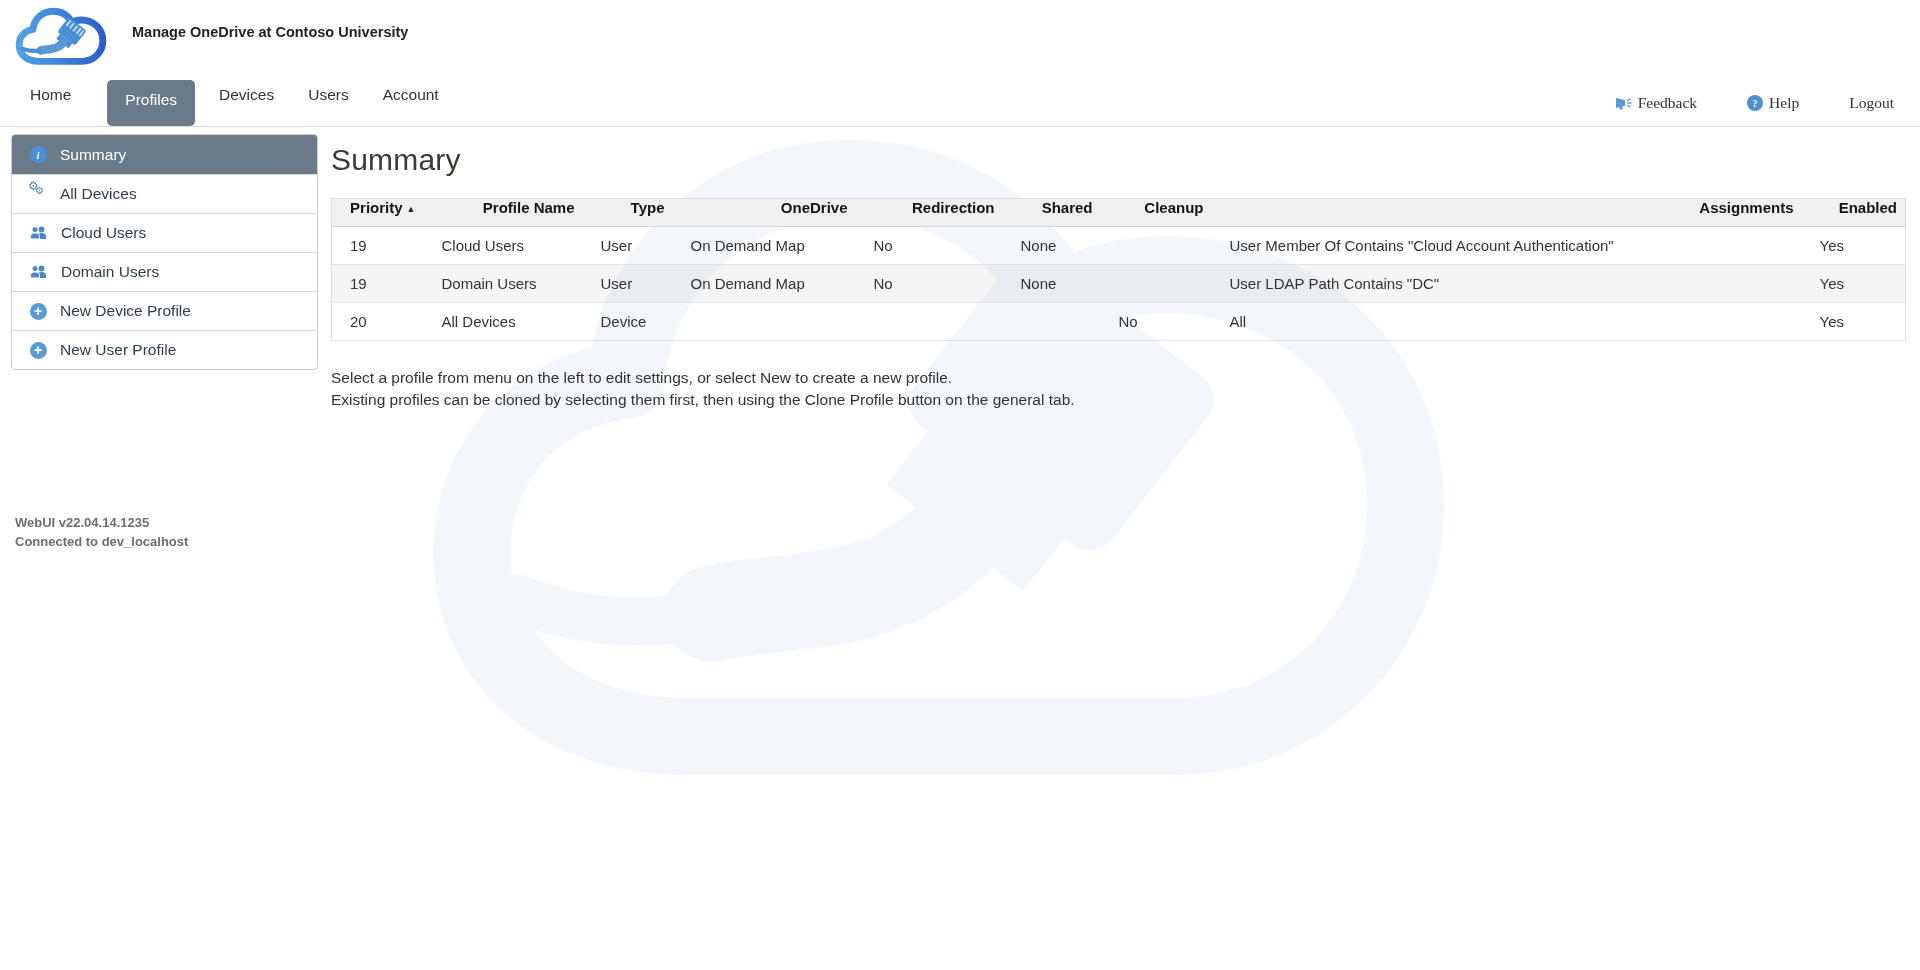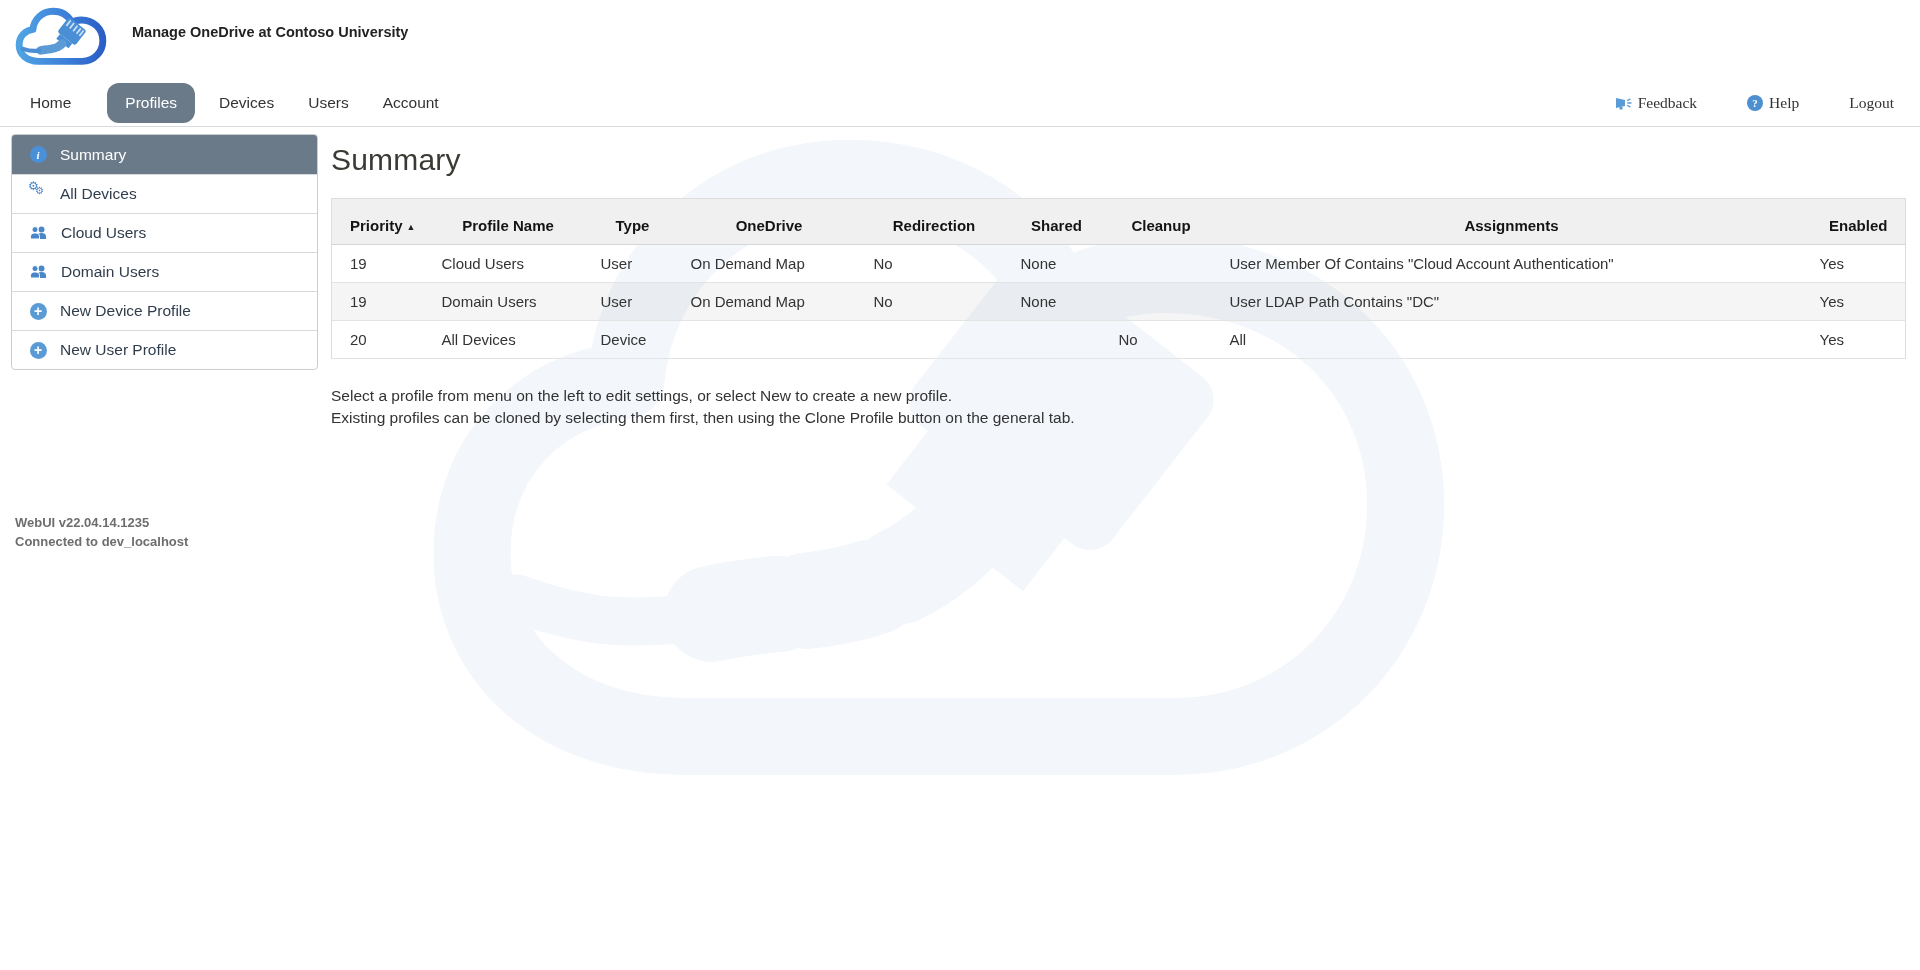--- a/index.html
+++ b/index.html
@@ -10,23 +10,23 @@
   }
   
   .watermark { position:absolute; left:395px; top:125px; width:1155px; height:780px; z-index:0; pointer-events:none; }
   
   .topbar { position:relative; display:flex; align-items:flex-start; padding:7px 0 0 12px; height:80px; z-index:2; }
   .brand-logo { width:104px; height:69px; flex:0 0 auto; }
   .brand-text { margin:10px 0 0 4px; }
   .brand-title { font-size:23px; font-weight:bold; color:#1b1b1b; letter-spacing:0.2px; }
   .brand-tagline { font-size:14.5px; font-weight:bold; color:#222; margin:7px 0 0 12px; }
   
-  .navbar { position:relative; display:flex; align-items:center; height:47px; padding:0 24px 0 28px; border-bottom:1px solid #d7dce0; z-index:2; background:transparent; }
+  .navbar { position:relative; display:flex; height:47px; padding:0 24px 0 28px; border-bottom:1px solid #d7dce0; z-index:2; background:transparent; }
   .nav-item { font-size:15.5px; color:#333; margin-right:30px; cursor:pointer; padding:6px 2px; }
-  .nav-item.pill { background:#6b7a88; color:#ffffff; border-radius:12px; padding:11px 18px; margin:0 22px 0 4px; }
+  .nav-item.pill { background:#6b7a88; color:#ffffff; border-radius:5px; padding:11px 18px; margin:0 22px 0 4px; }
   .nav-right { margin-left:auto; display:flex; align-items:center; }
   .nav-right .nav-item { margin-right:0; margin-left:46px; display:flex; align-items:center; gap:6px;font-family:Liberation Serif, serif; }
   .icon-help { display:inline-flex; width:16px; height:16px; border-radius:50%; background:#4e8fd0; color:#fff; font-size:11px; font-weight:bold; align-items:center; justify-content:center; }
   .icon-mega { width:16px; height:14px; }
   
   .sidebar { position:absolute; left:11px; top:134px; width:307px; border:1px solid #c9ced3; border-radius:4px; background:#fff; z-index:2; }
   .side-item { display:flex; align-items:center; height:39px; padding-left:17px; font-size:15.5px; color:#2f3d4c; cursor:pointer; gap:13px; border-top:1px solid #d6dade; }
   .side-item:first-child { border-top:none; border-radius:3px 3px 0 0; }
   .side-item:last-child { border-radius:0 0 3px 3px; }
   .side-item.active { background:#6b7a88; color:#ffffff; }
@@ -36,21 +36,21 @@
   .icon-gears { position:relative; width:18px; height:18px; color:#4a86c8; }
   .icon-gears .g1 { position:absolute; left:-1px; top:-6px; font-size:12px; }
   .icon-gears .g2 { position:absolute; left:6px; top:0px; font-size:10px; }
   .icon-users { width:19px; height:14px; }
   
   .footnote { position:absolute; left:15px; top:513px; font-size:13px; color:#6e6e6e; line-height:19px; z-index:2;font-weight:bold; }
   
   .main { position:absolute; left:331px; top:143px; right:14px; z-index:1; }
   .page-title { font-size:30px; font-weight:400; color:#3b3b35; letter-spacing:0.2px; }
   table.grid { width:100%; border-collapse:collapse; table-layout:fixed; margin-top:21px; border:1px solid #dddddd; }
-  table.grid th { background:#f0f0f0; text-align:center; font-size:15px; font-weight:bold; color:#141414; padding:18px 8px 10px 18px; border-bottom:1px solid #d6d6d6; white-space:nowrap; overflow:hidden; }
+  table.grid th { background:#f0f0f0; text-align:right; font-size:15px; font-weight:bold; color:#141414; padding:0 8px 10px 18px; border-bottom:1px solid #d6d6d6; white-space:nowrap; overflow:hidden; }
   table.grid td { font-size:15px; color:#333; padding:10px 8px 10px 18px; border-bottom:1px solid #e3e3e3; white-space:nowrap; overflow:hidden; }
   table.grid tr.stripe td { background:rgba(0,0,0,0.038); }
   .sort-arrow { font-size:9px; color:#222; margin-left:4px; vertical-align:1px; }
   .help-text { margin-top:26px; font-size:15.5px; color:#333; line-height:22px; }
 </style>
 </head>
 <body>
 
 <div class="watermark">
   <svg viewBox="0 0 120 80" width="100%" height="100%">

